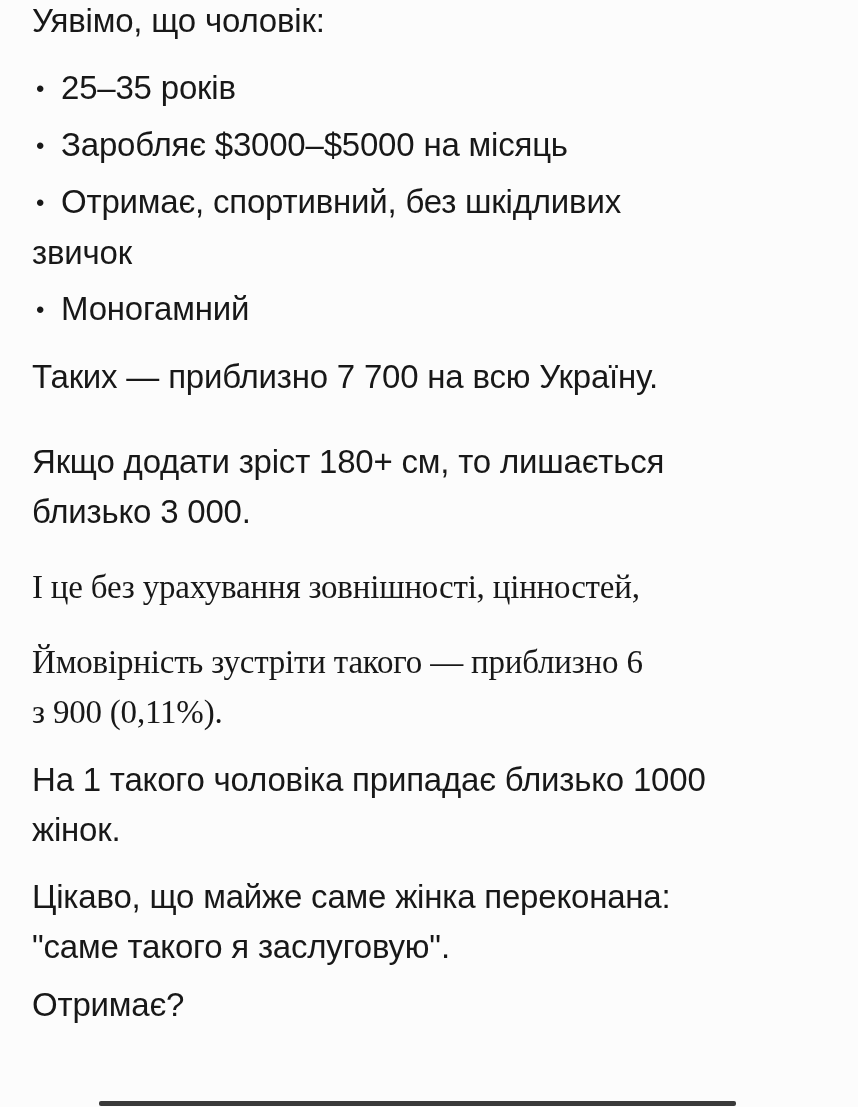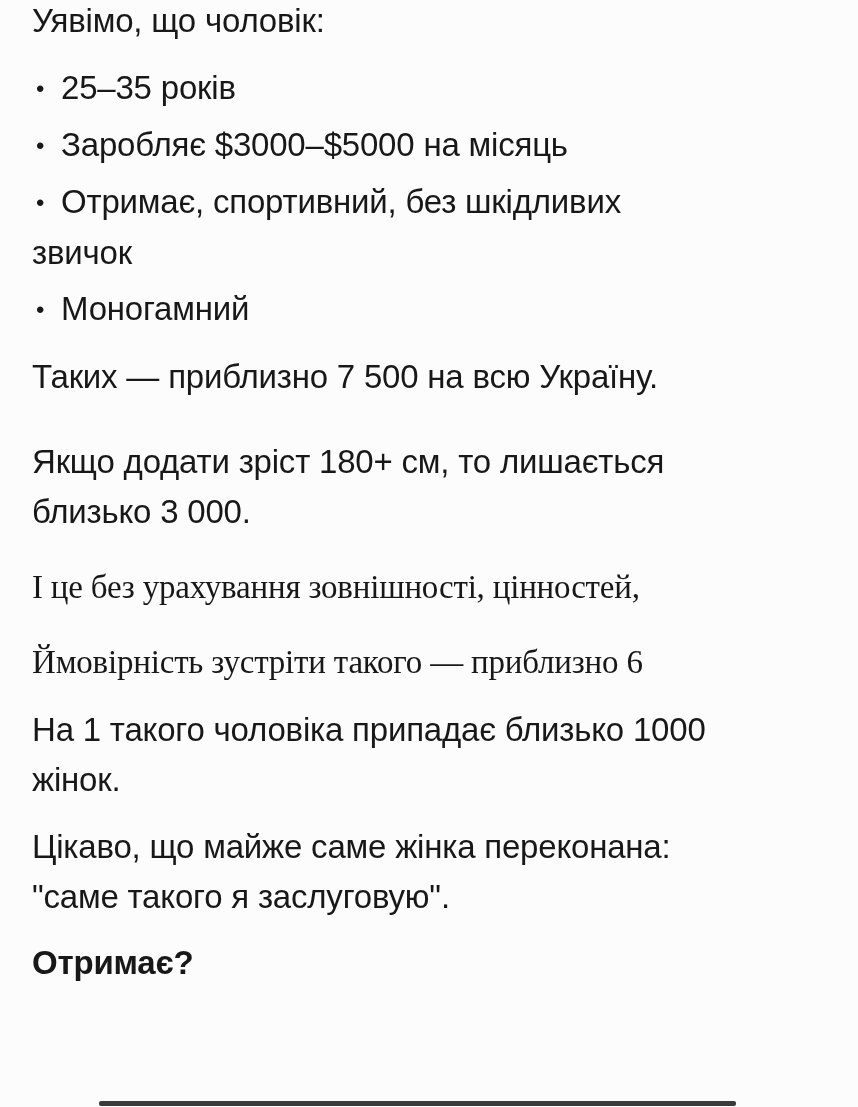--- a/index.html
+++ b/index.html
@@ -40,21 +40,21 @@
     font-size: 24px;
     vertical-align: 2px;
   }
   
   .mneg { margin-top: -4px; }
   .m27  { margin-top: 17px; }
   .m17  { margin-top: 17px; }
   .m35  { margin-top: 35px; }
   .m25  { margin-top: 25px; font-family: Liberation Serif, serif; }
   .m18  { margin-top: 18px; }
-  .m8   { margin-top: 16px; font-weight: bold;  }
+  .m8   { margin-top: 8px;  }
   .m6   { margin-top: 6px;  }
   
   .cut-strip {
     position: absolute;
     left: 99px;
     top: 1101px;
     width: 637px;
     height: 5px;
     background: #3a3a3a;
     border-radius: 2px;
@@ -81,34 +81,35 @@
   <p class="blk li m6">
     <span class="line first"><span class="dot">•</span><span>Отримає, спортивний, без шкідливих</span></span>
     <span class="line">звичок</span>
   </p>
 
   <p class="blk li m6">
     <span class="line first"><span class="dot">•</span><span>Моногамний</span></span>
   </p>
 
   <p class="blk m17">
-    <span class="line">Таких — приблизно 7 500 на всю Україну.</span>
+    <span class="line">Таких — приблизно 7 700 на всю Україну.</span>
   </p>
 
   <p class="blk m35">
     <span class="line">Якщо додати зріст 180+ см, то лишається</span>
     <span class="line">близько 3 000.</span>
   </p>
 
   <p class="blk m25">
     <span class="line">І це без урахування зовнішності, цінностей,</span>
   </p>
 
   <p class="blk m25">
     <span class="line">Ймовірність зустріти такого — приблизно 6</span>
+    <span class="line">з 900 (0,11%).</span>
   </p>
 
   <p class="blk m18">
     <span class="line">На 1 такого чоловіка припадає близько 1000</span>
     <span class="line">жінок.</span>
   </p>
 
   <p class="blk m27">
     <span class="line">Цікаво, що майже саме жінка переконана:</span>
     <span class="line">"саме такого я заслуговую".</span>

